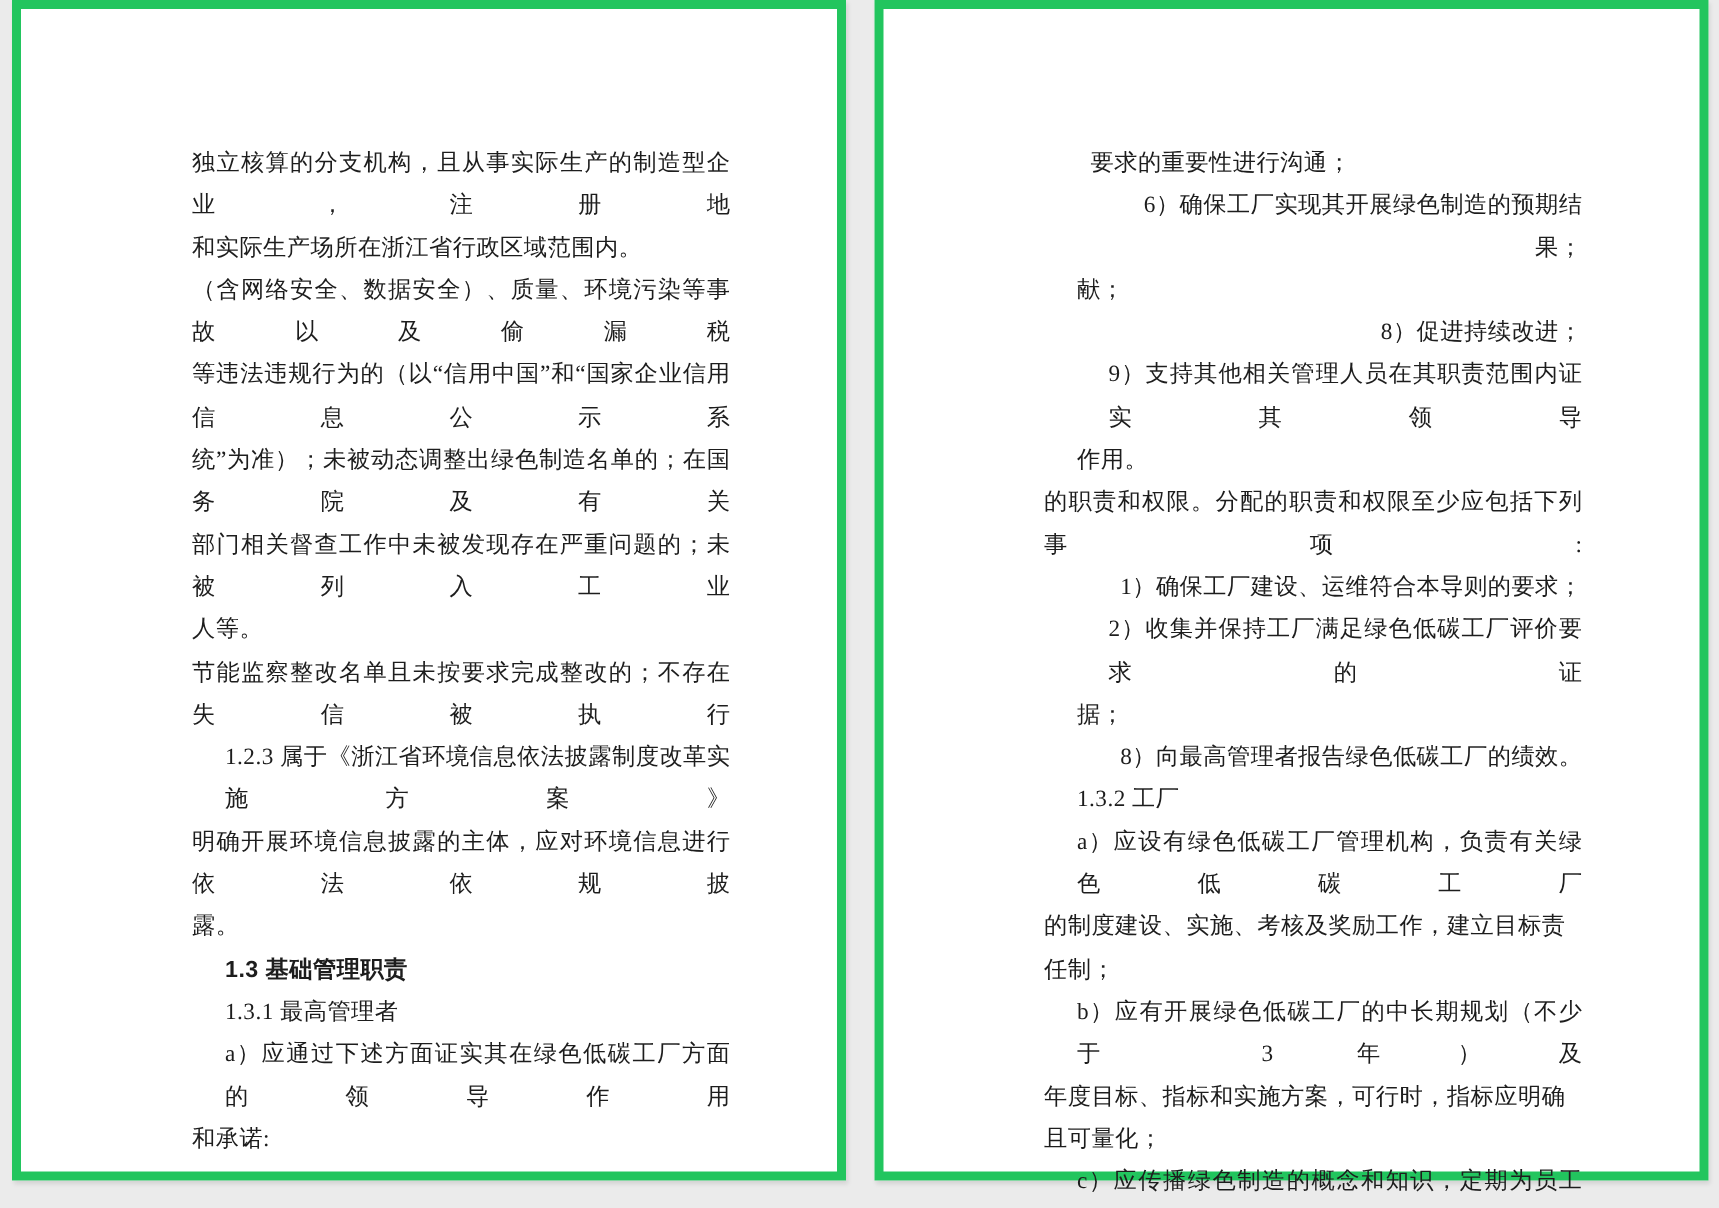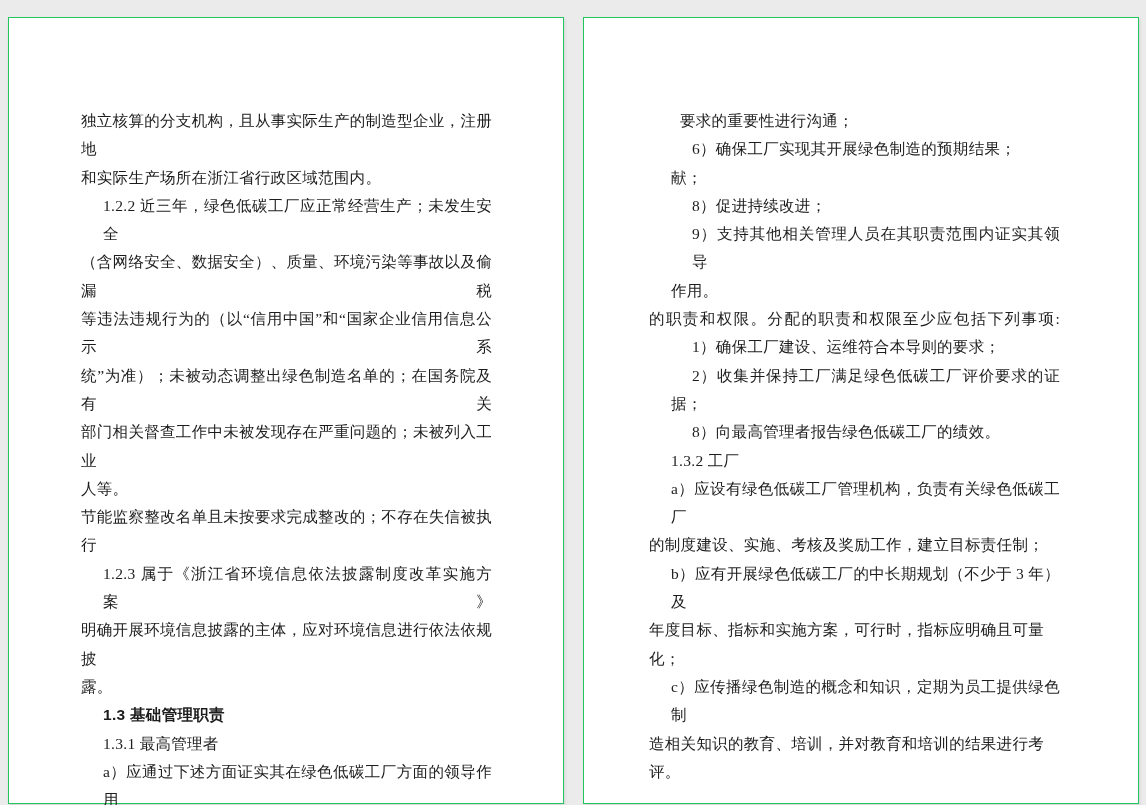--- a/index.html
+++ b/index.html
@@ -7,60 +7,60 @@
     width: 1146px; height: 805px;
     overflow: hidden;
     font-family: "Liberation Serif", "DejaVu Serif", serif;
   }
   .viewer {
     position: relative;
     width: 1146px; height: 805px;
   }
   .page {
     position: absolute;
-    top: 17px;
+    top: 0;
     width: 556px; height: 787px;
     box-sizing: border-box;
     background: #ffffff;
-    border: 1px solid #22c55e;
+    border: 6px solid #22c55e;
     box-shadow: 1px 2px 3px rgba(0,0,0,0.10);
+    padding-left: 42px;
   }
   .page-left  { left: 8px; }
   .page-right { left: 583px; }
   .page-left  .text-block { padding: 89px 71px 0 72px; }
   .page-right .text-block { padding: 89px 78px 0 65px; }
   .line {
     font-size: 15.5px;
     line-height: 28.3px;
     color: #1d1d1d;
     letter-spacing: 0.3px;
   }
   .line.full {
     text-align: justify;
     text-align-last: justify;
   }
   .ind0  { padding-left: 0; }
   .ind1  { padding-left: 22px; }
   .ind15 { padding-left: 31px; }
-  .ind2  { padding-left: 43px; }
+  .ind2  { padding-left: 43px; text-align: right; }
   .h2 {
     font-family: "Liberation Sans", "DejaVu Sans", sans-serif;
     font-weight: bold;
     font-size: 15.5px;
   }
 </style>
 </head>
 <body style="background: rgb(235, 235, 235);">
 
 <div class="viewer">
   <div class="page page-left">
     <div class="text-block">
         <div class="line ind0 full">独立核算的分支机构，且从事实际生产的制造型企业，注册地</div>
         <div class="line ind0">和实际生产场所在浙江省行政区域范围内。</div>
-        <div class="line ind1 full">1.2.2 近三年，绿色低碳工厂应正常经营生产；未发生安全</div>
         <div class="line ind0 full">（含网络安全、数据安全）、质量、环境污染等事故以及偷漏税</div>
         <div class="line ind0 full">等违法违规行为的（以“信用中国”和“国家企业信用信息公示系</div>
         <div class="line ind0 full">统”为准）；未被动态调整出绿色制造名单的；在国务院及有关</div>
         <div class="line ind0 full">部门相关督查工作中未被发现存在严重问题的；未被列入工业</div>
         <div class="line ind0">人等。</div>
         <div class="line ind0 full">节能监察整改名单且未按要求完成整改的；不存在失信被执行</div>
         <div class="line ind1 full">1.2.3 属于《浙江省环境信息依法披露制度改革实施方案》</div>
         <div class="line ind0 full">明确开展环境信息披露的主体，应对环境信息进行依法依规披</div>
         <div class="line ind0">露。</div>
         <div class="line ind1 h2">1.3 基础管理职责</div>

